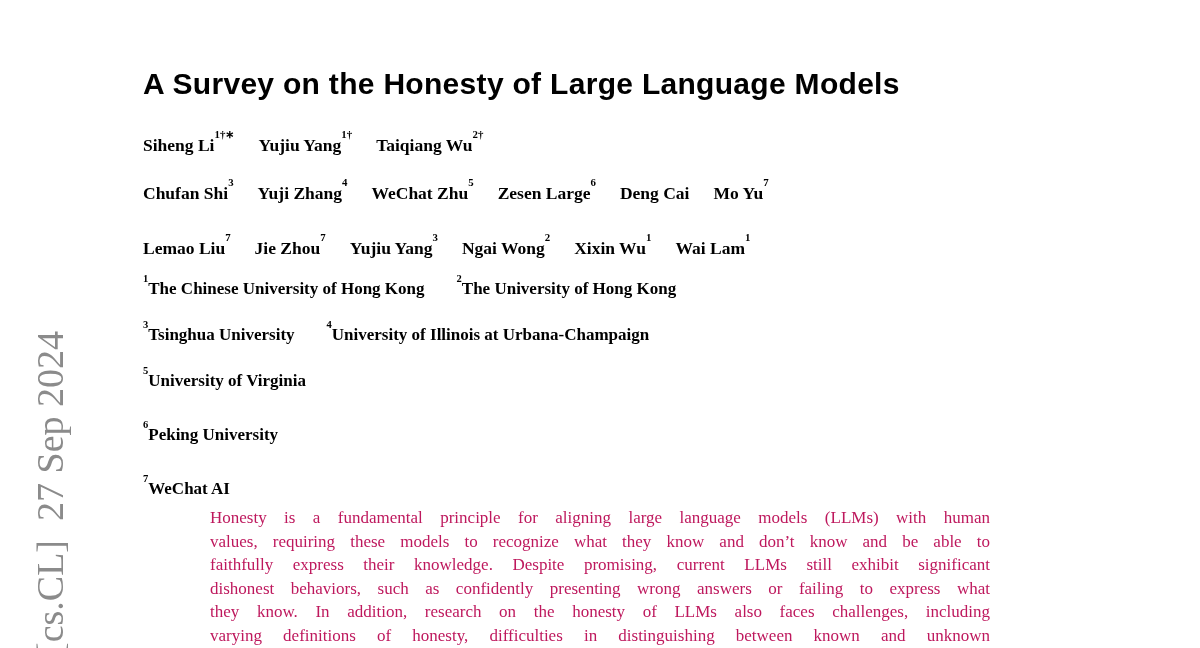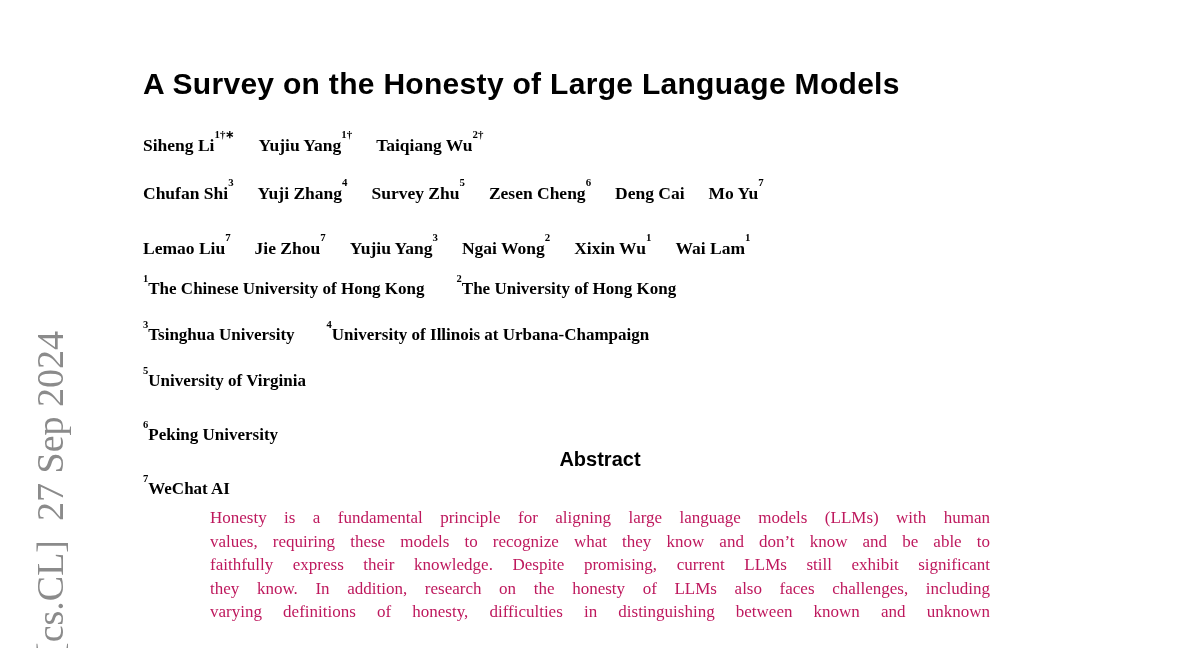--- a/index.html
+++ b/index.html
@@ -115,22 +115,22 @@
 
   <div class="author-row r1">
     <span class="author"><span>Siheng Li</span><sup class="mark">1†∗</sup></span>
     <span class="author"><span>Yujiu Yang</span><sup class="mark">1†</sup></span>
     <span class="author"><span>Taiqiang Wu</span><sup class="mark">2†</sup></span>
   </div>
 
   <div class="author-row r2">
     <span class="author"><span>Chufan Shi</span><sup class="mark">3</sup></span>
     <span class="author"><span>Yuji Zhang</span><sup class="mark">4</sup></span>
-    <span class="author"><span>Survey Zhu</span><sup class="mark">5</sup></span>
-    <span class="author"><span>Zesen Cheng</span><sup class="mark">6</sup></span>
+    <span class="author"><span>WeChat Zhu</span><sup class="mark">5</sup></span>
+    <span class="author"><span>Zesen Large</span><sup class="mark">6</sup></span>
     <span class="author"><span>Deng Cai</span><sup class="mark"></sup></span>
     <span class="author"><span>Mo Yu</span><sup class="mark">7</sup></span>
   </div>
 
   <div class="author-row r3">
     <span class="author"><span>Lemao Liu</span><sup class="mark">7</sup></span>
     <span class="author"><span>Jie Zhou</span><sup class="mark">7</sup></span>
     <span class="author"><span>Yujiu Yang</span><sup class="mark">3</sup></span>
     <span class="author"><span>Ngai Wong</span><sup class="mark">2</sup></span>
     <span class="author"><span>Xixin Wu</span><sup class="mark">1</sup></span>
@@ -146,23 +146,23 @@
     <span class="affil"><sup class="mark">3</sup><span>Tsinghua University</span></span>
     <span class="affil"><sup class="mark">4</sup><span>University of Illinois at Urbana-Champaign</span></span>
   </div>
 
   <div class="affil-row r3">
     <span class="affil"><sup class="mark">5</sup><span>University of Virginia</span></span>
     <span class="affil"><sup class="mark">6</sup><span>Peking University</span></span>
     <span class="affil"><sup class="mark">7</sup><span>WeChat AI</span></span>
   </div>
 
-  <div class="abstract-heading">Abstract</div>
 
   <div class="abstract-body">
     <div class="abs-line">Honesty is a fundamental principle for aligning large language models (LLMs) with human</div>
     <div class="abs-line">values, requiring these models to recognize what they know and don’t know and be able to</div>
     <div class="abs-line">faithfully express their knowledge. Despite promising, current LLMs still exhibit significant</div>
+    <div class="abs-line">dishonest behaviors, such as confidently presenting wrong answers or failing to express what</div>
     <div class="abs-line">they know. In addition, research on the honesty of LLMs also faces challenges, including</div>
     <div class="abs-line">varying definitions of honesty, difficulties in distinguishing between known and unknown</div>
   </div>
 
 </div>
 
 </body></html>

